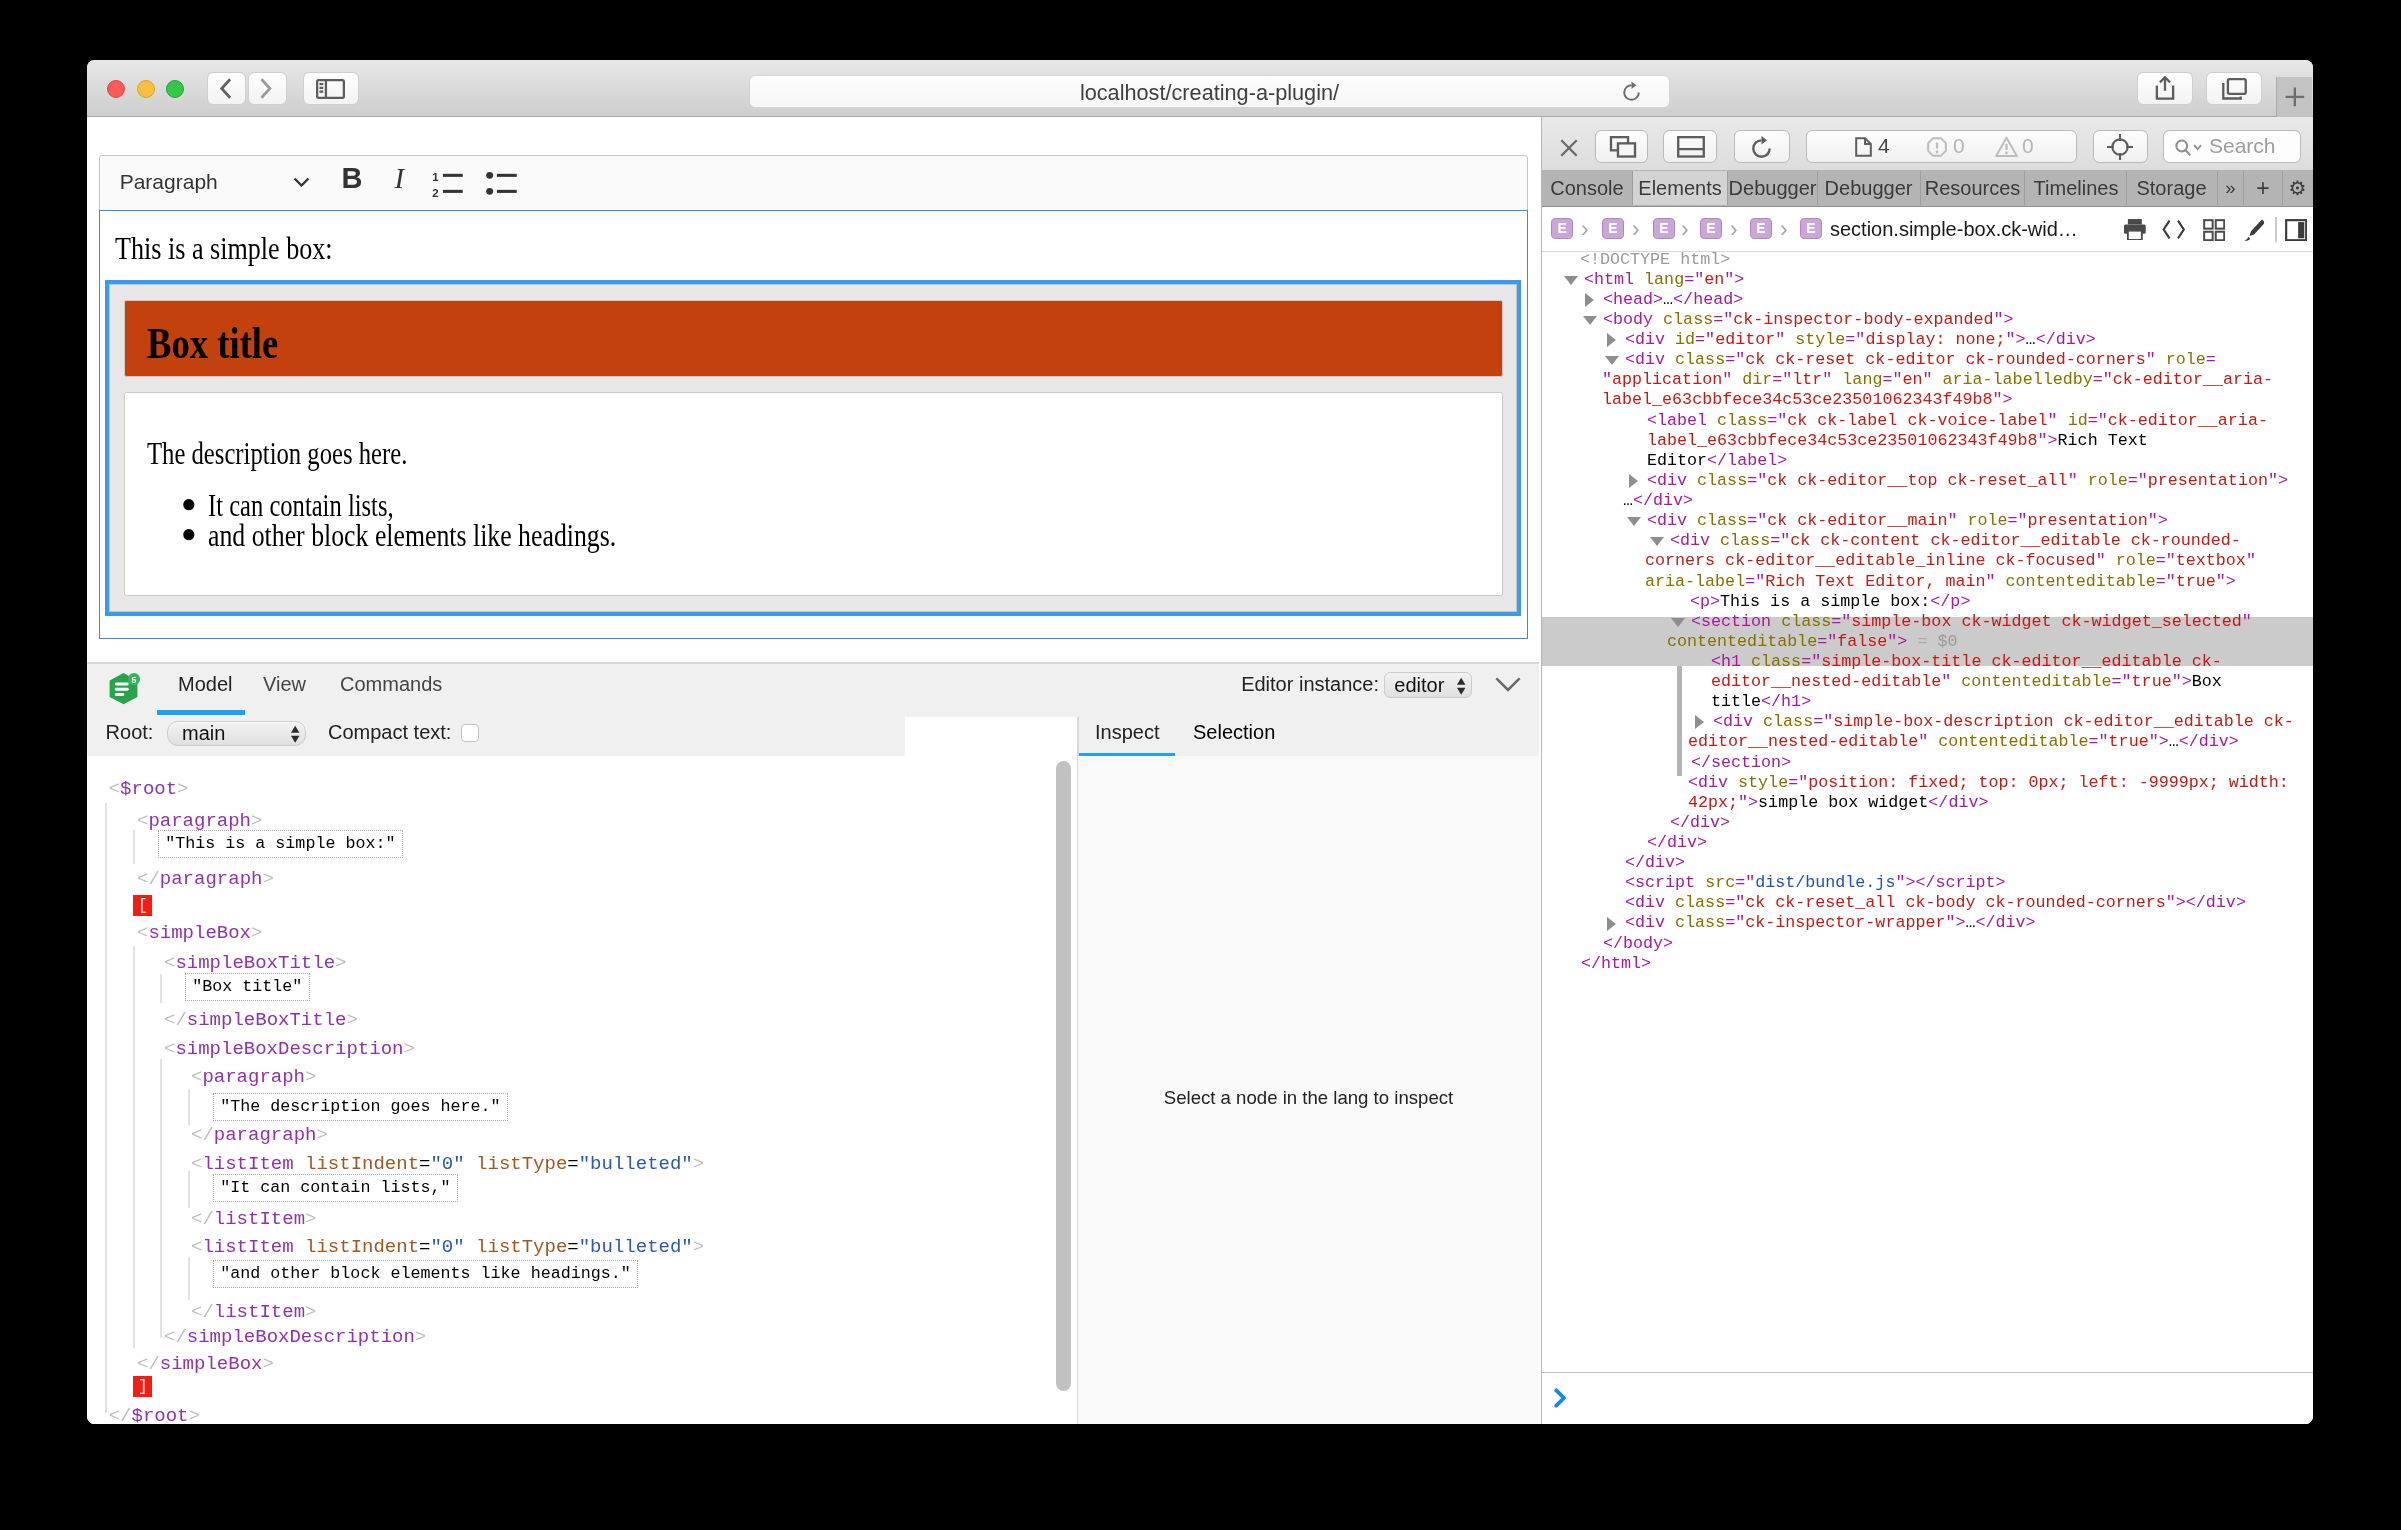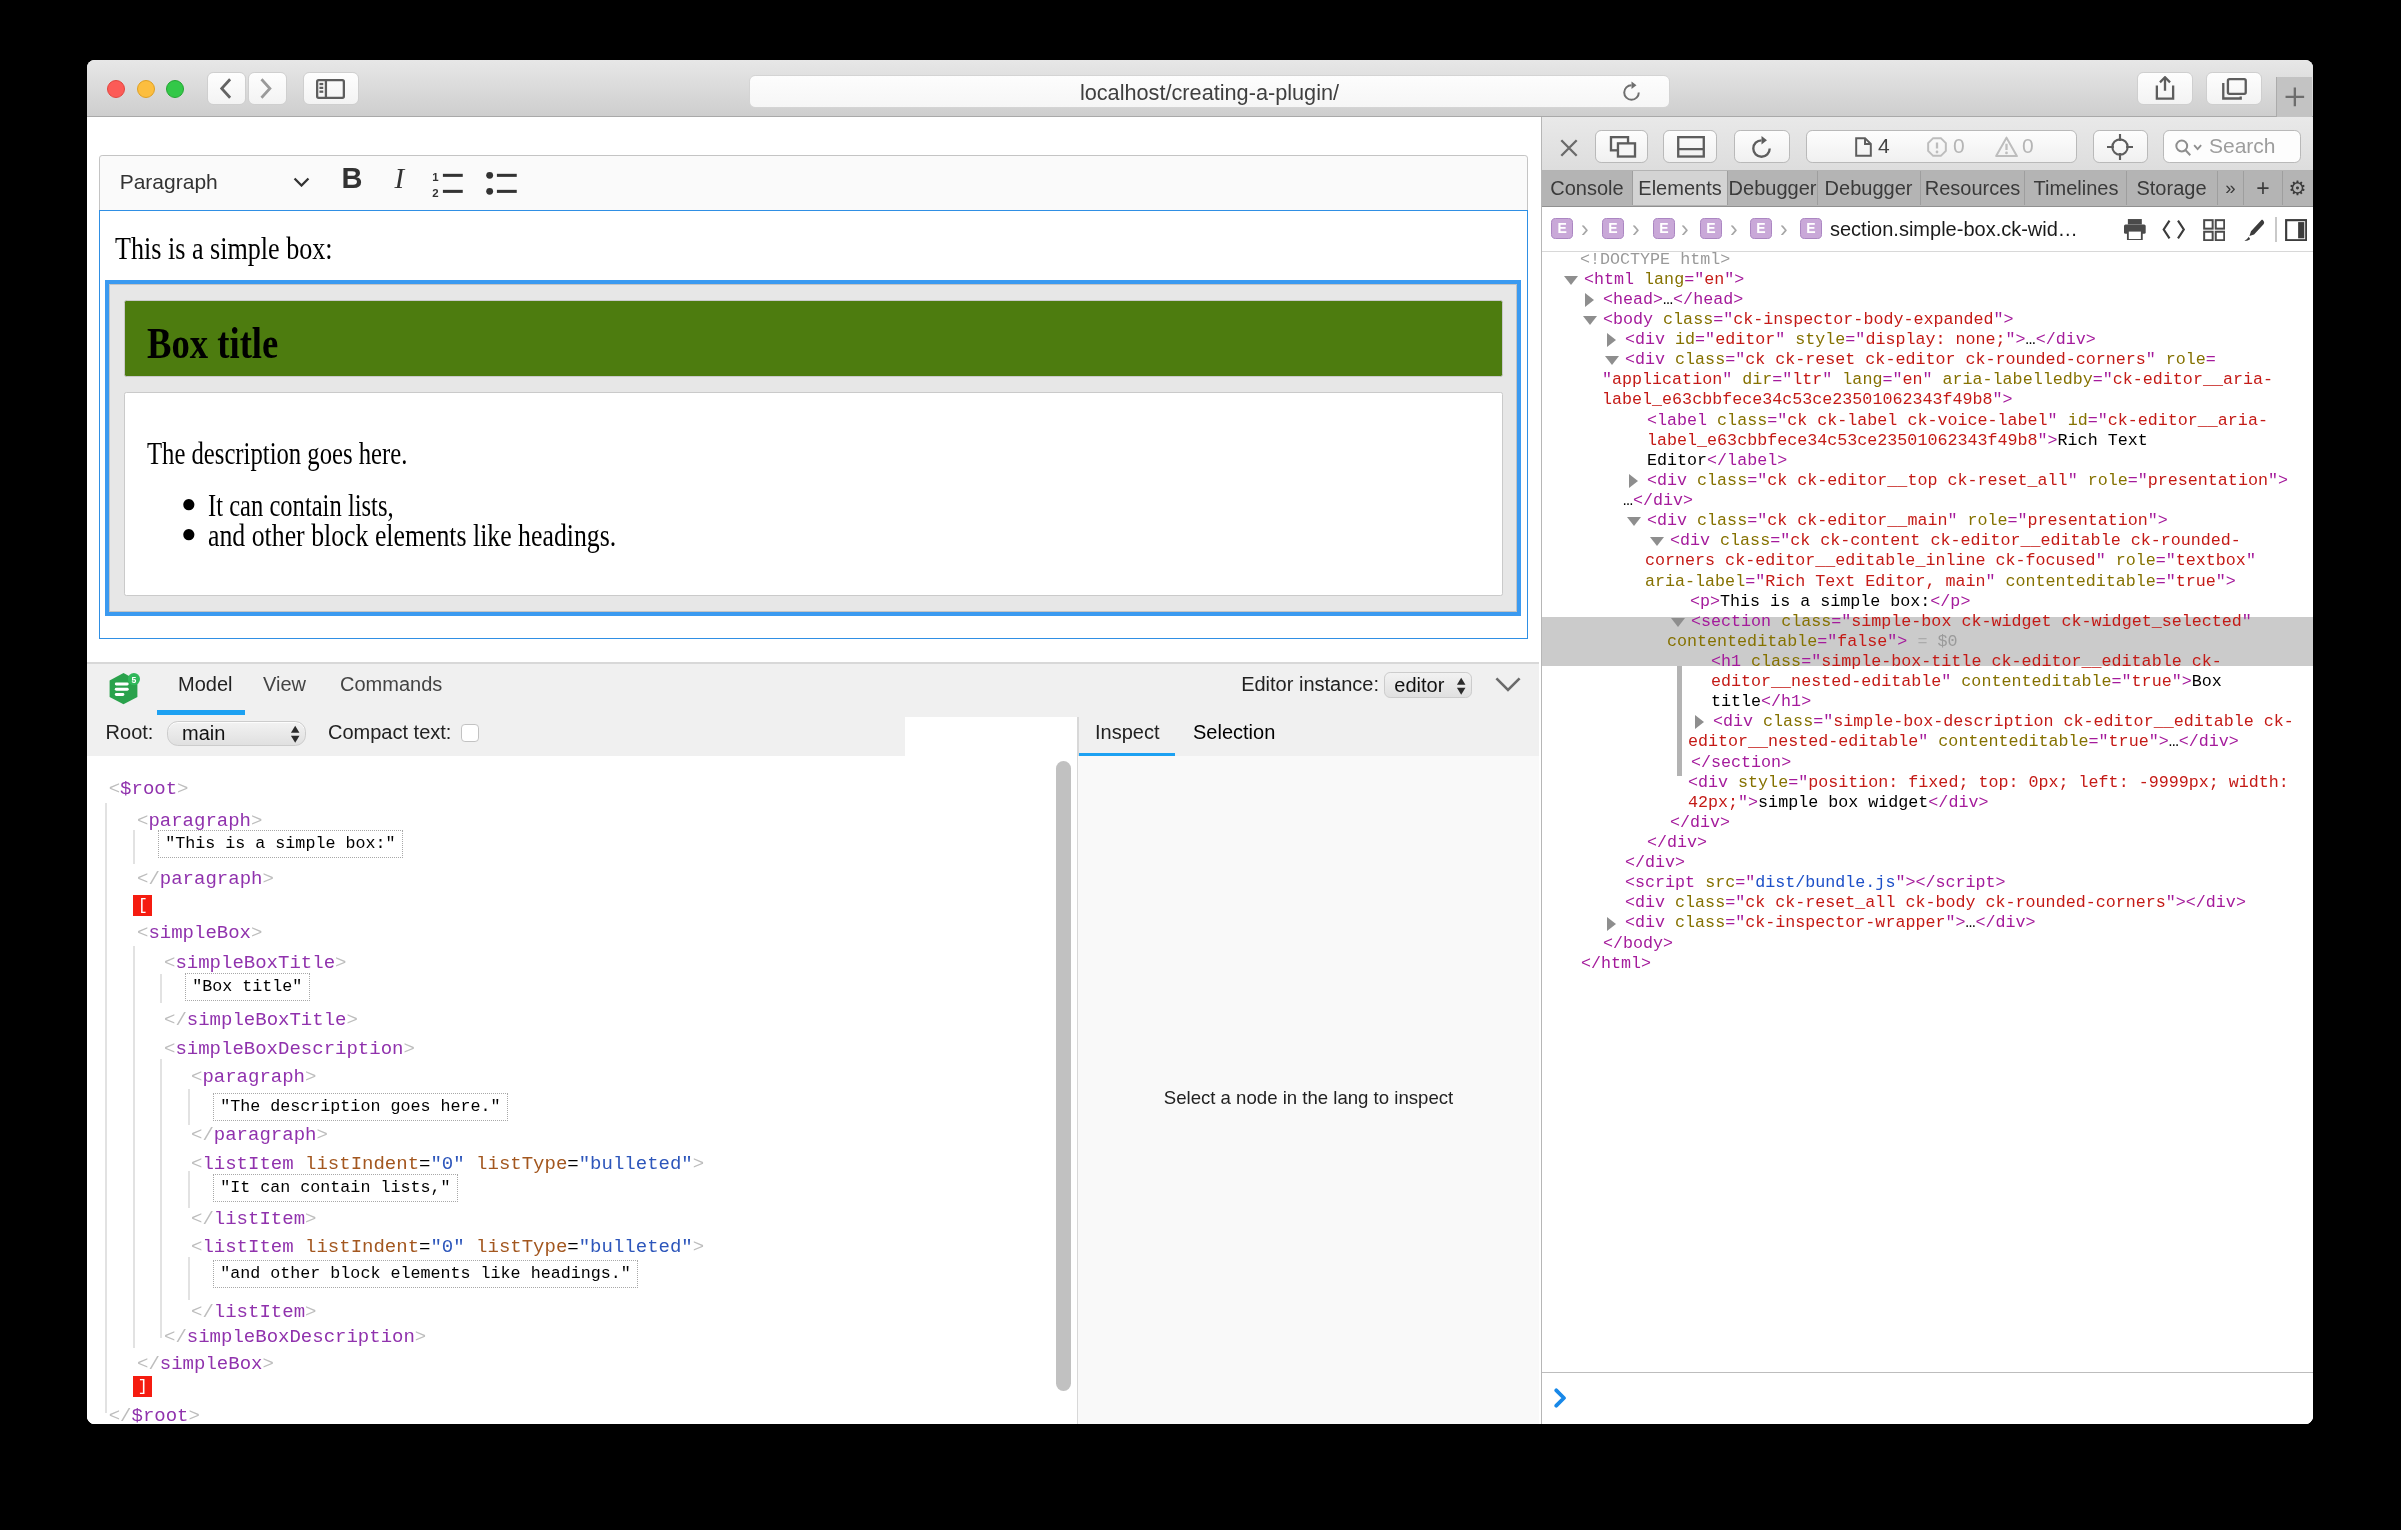--- a/index.html
+++ b/index.html
@@ -14,21 +14,21 @@
 #addr .url{position:absolute;left:0;right:0;top:4.6px;text-align:center;font-size:21.7px;color:#3f3f3f;}
 #plusarea{position:absolute;left:2189px;top:17px;width:36px;height:40px;background:#c3c3c3;border-left:1.5px solid #ababab;}
 
 #page{position:absolute;left:0;top:57px;width:1452px;height:1307px;background:#fff;margin-top:22px;}
 
 #cktoolbar{position:absolute;left:12.4px;top:15.5px;width:1429px;height:57px;background:#fafafa;border:1.5px solid #c4c4c4;border-radius:3.1px 3.1px 0 0;}
 #ckedit{position:absolute;left:12.4px;top:71px;width:1429px;height:429px;background:#fff;border:1.5px solid #2f8fe4;}
 .serif{font-family:"Liberation Serif",serif;color:#000;}
 #widget{position:absolute;left:4.6px;top:69px;width:1416px;height:336px;border:4.6px solid #3b9af0;background:#e7e7e7;}
 #widget .inner{position:absolute;left:0;top:0;right:0;bottom:0;border:1.5px solid #c4c4c4;background:#e7e7e7;}
-#wtitle{position:absolute;left:14px;top:14.7px;width:1379px;height:77px;background:#4d7c0f;border:1.5px solid #cacaca;border-radius:2.3px;}
+#wtitle{position:absolute;left:14px;top:14.7px;width:1379px;height:77px;background:#c2410c;border:1.5px solid #cacaca;border-radius:2.3px;}
 #wdesc{position:absolute;left:14px;top:107px;width:1379px;height:204px;background:#fff;border:1.5px solid #cacaca;border-radius:2.3px;}
 
 #insp-border{position:absolute;left:0;top:523px;width:1452px;height:1.5px;background:#d8d8d8;}
 #insp-head{position:absolute;left:0;top:525px;width:1452px;height:53px;background:#f0f0f0;}
 #insp-row2{position:absolute;left:0;top:578px;width:818px;height:40px;background:#f0f0f0;border-bottom:1.5px solid #d8d8d8;}
 #insp-tabs2{position:absolute;left:991px;top:578px;width:461px;height:40px;background:#f0f0f0;border-bottom:1.5px solid #d8d8d8;}
 #insp-sep{position:absolute;left:990px;top:578px;width:1.5px;height:786px;background:#d8d8d8;}
 #tree{position:absolute;left:0;top:617px;width:990px;height:689px;background:#fff;overflow:hidden;}
 #rightpane{position:absolute;left:991px;top:617px;width:461px;height:689px;background:#f9f9f9;}
 

